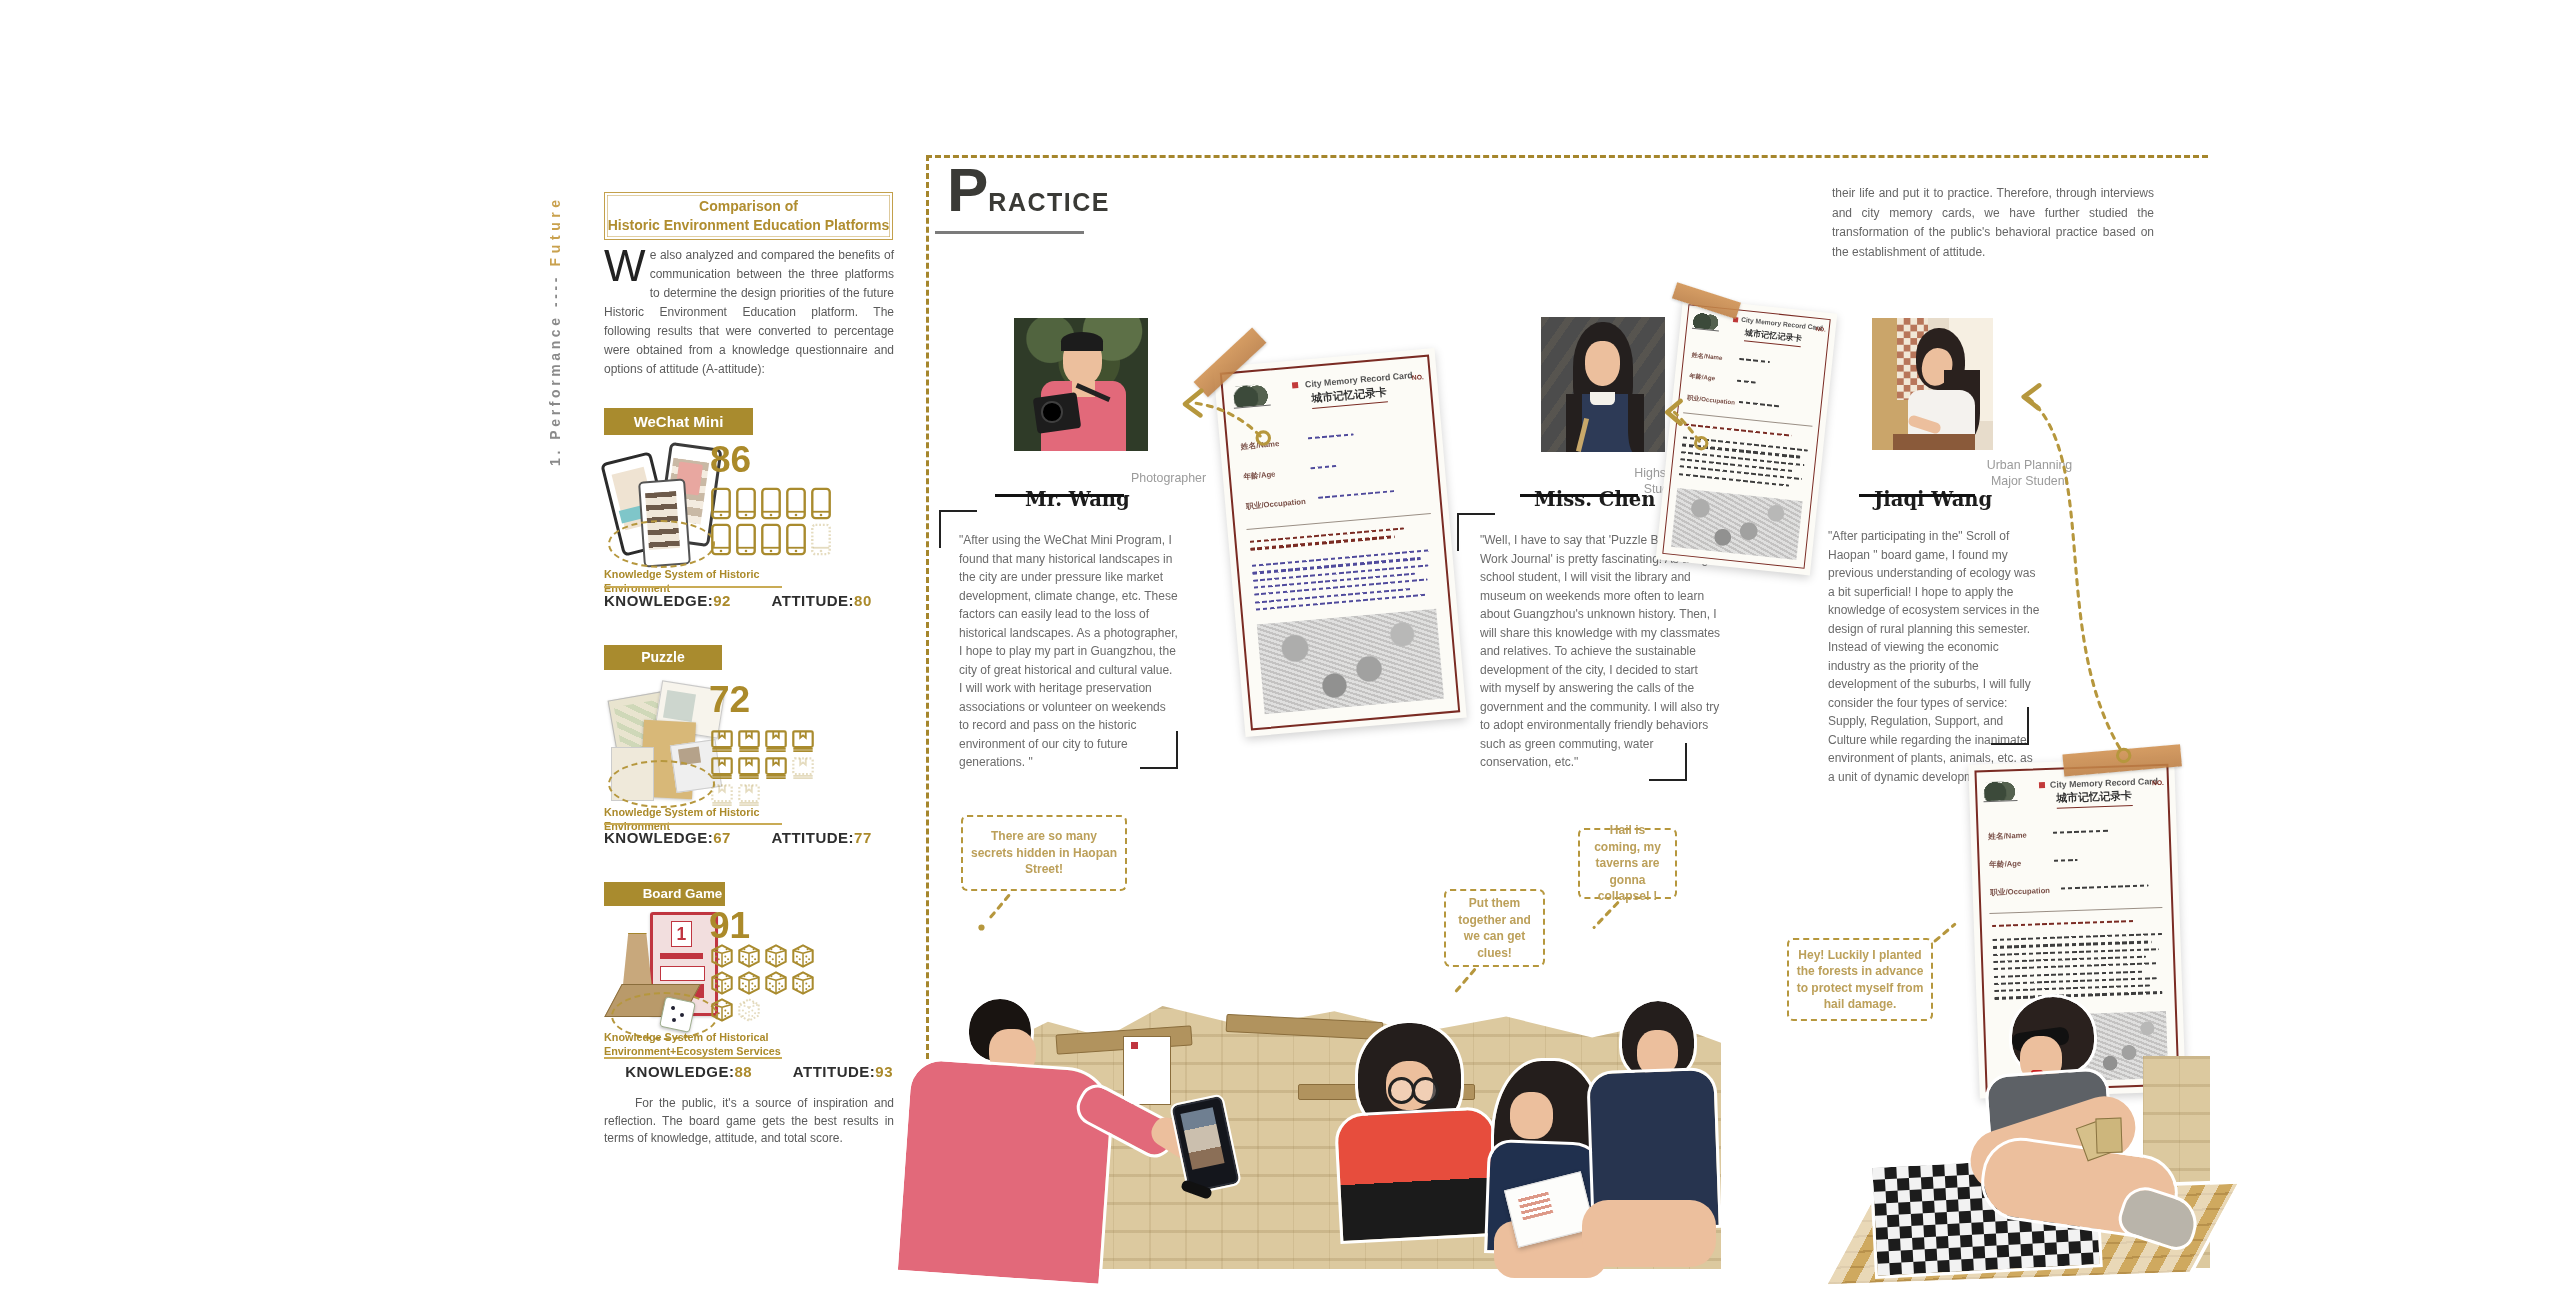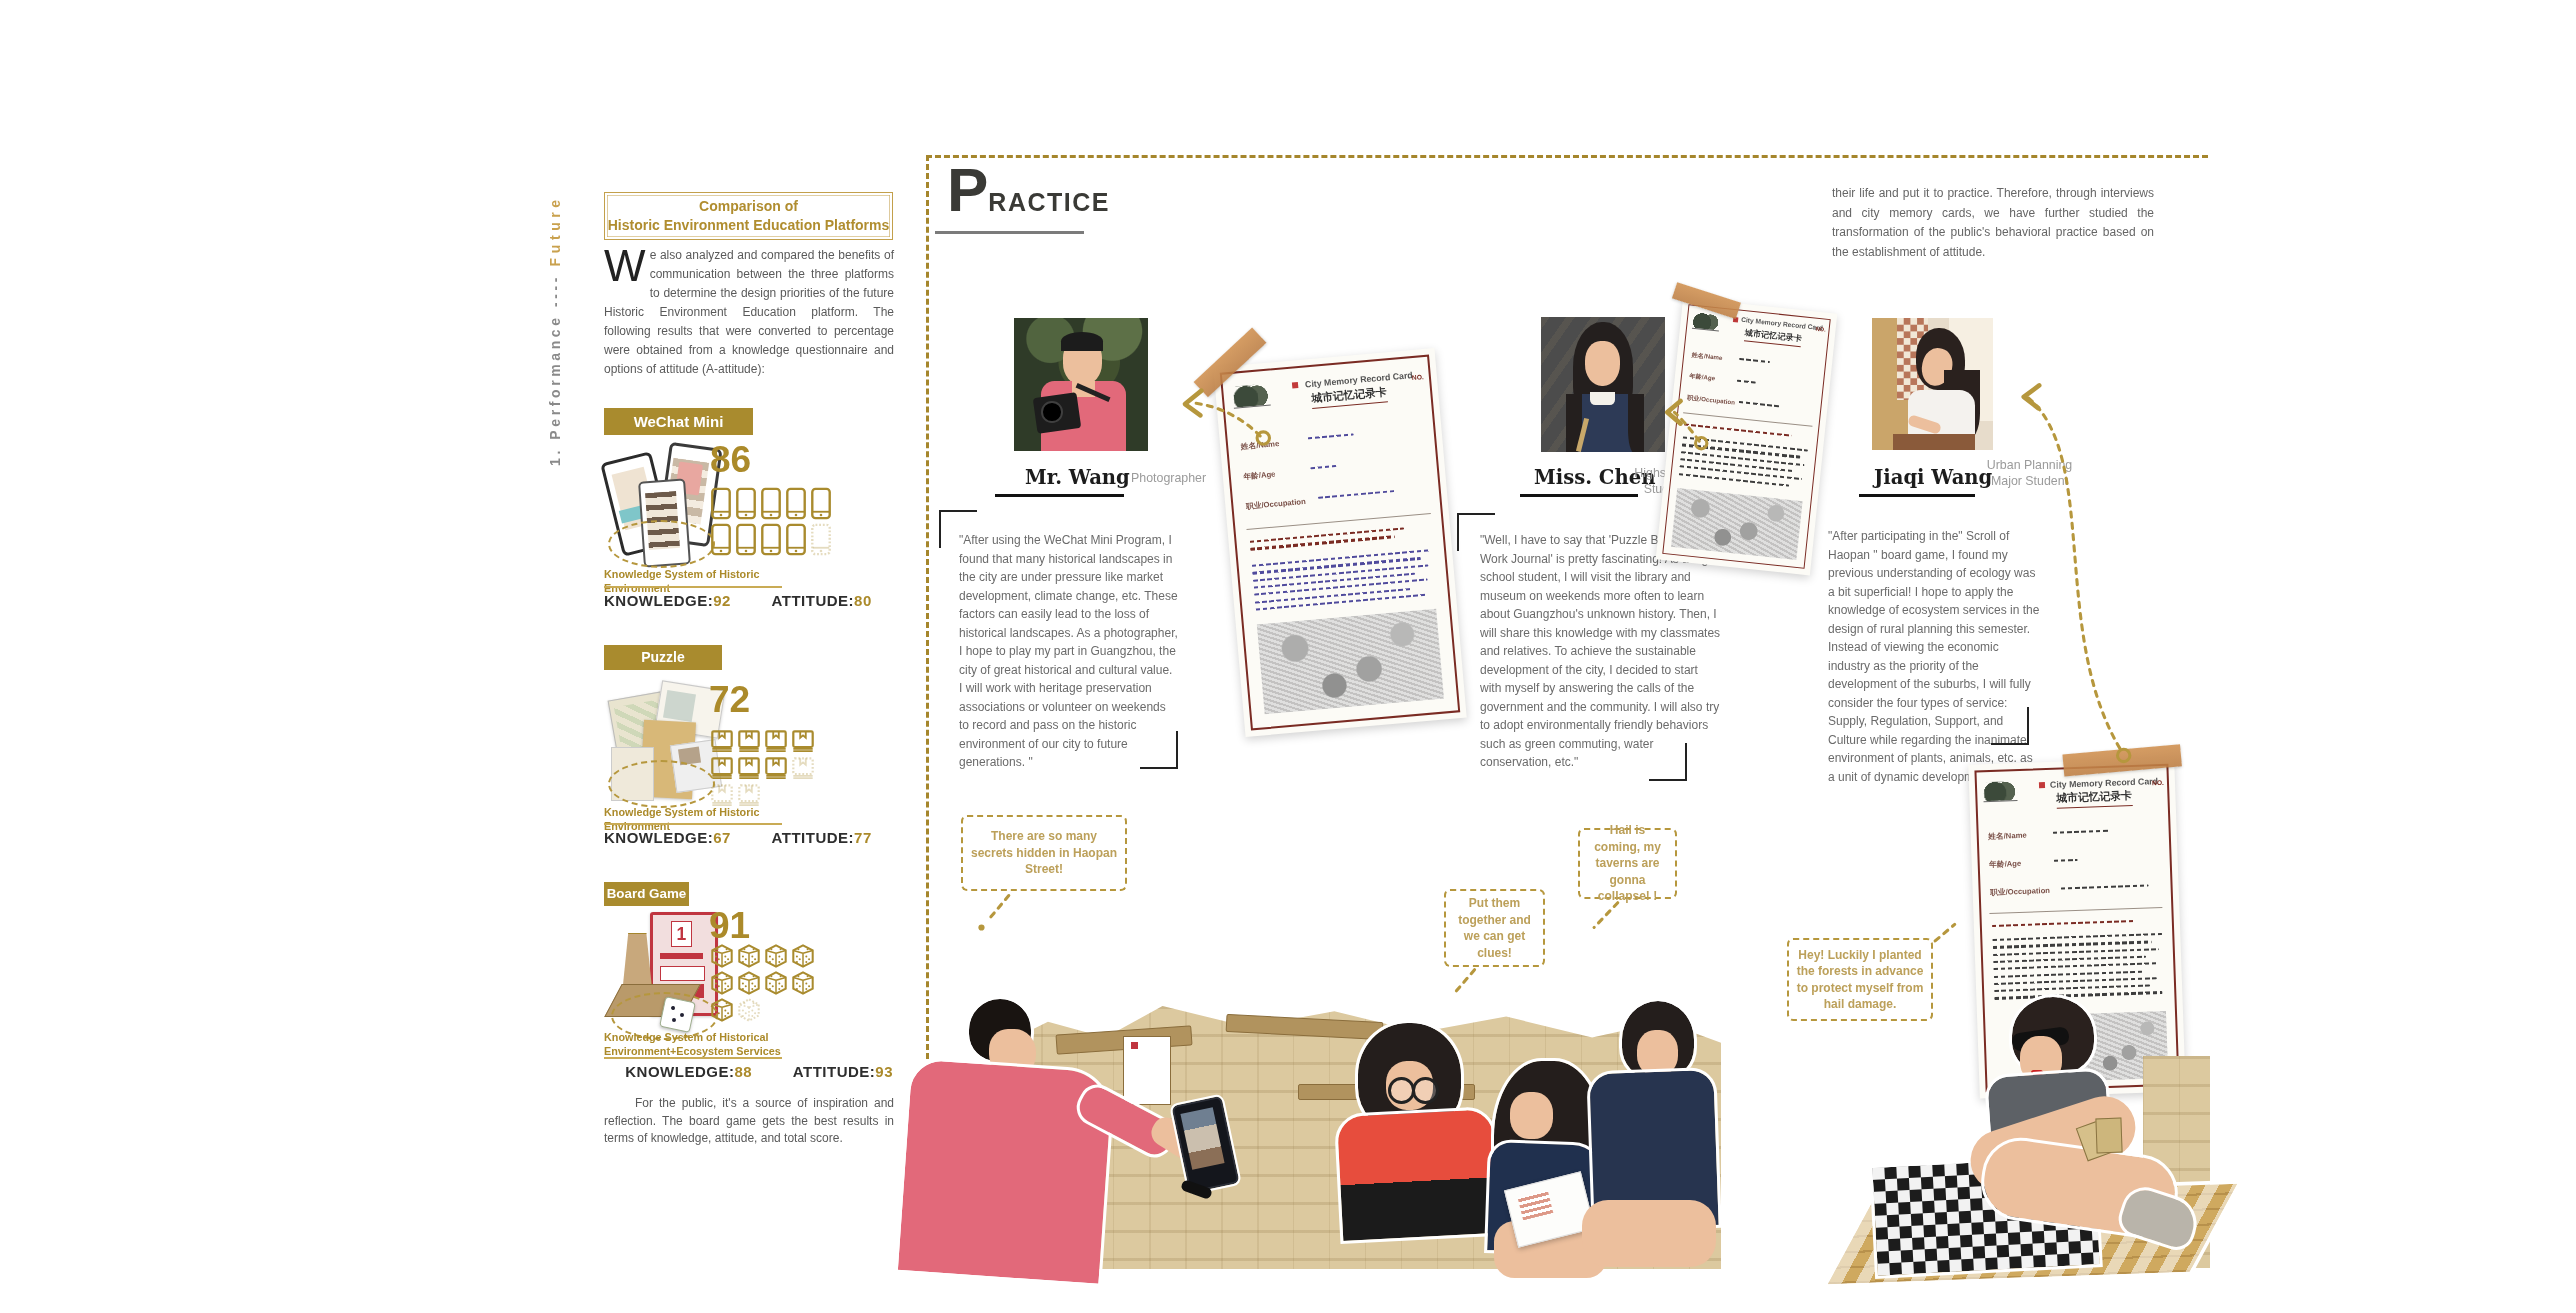--- a/index.html
+++ b/index.html
@@ -30,21 +30,21 @@
   .ka .val{color:#ab8a2a;}
   .concl{font-size:12px;line-height:17.5px;color:#5a5a5a;text-align:justify;}
   
   .dash-top{border-top:3.1px dashed #a5862c;}
   .dash-left{border-left:3.1px dashed #a5862c;}
   .ptitle-p{font-size:62px;font-weight:bold;color:#3a3a36;line-height:52px;}
   .ptitle-rest{font-size:25px;font-weight:bold;color:#3a3a36;letter-spacing:1.5px;}
   .prunder{height:3.1px;background:#7b7b7b;}
   .pintro{font-size:12px;line-height:19.6px;color:#666;text-align:justify;}
   .photo{overflow:hidden;}
-  .pname{font-family:"DejaVu Serif","Liberation Serif",serif;font-weight:bold;font-size:19.6px;color:#1c1c1c;}
+  .pname{font-family:"DejaVu Serif","Liberation Serif",serif;font-weight:bold;font-size:19.6px;color:#1c1c1c;margin-top:22px;}
   .punder{height:2.6px;background:#111;}
   .prole{font-size:12.4px;color:#9b9b9b;line-height:15.5px;}
   .quote{font-size:12px;line-height:18.5px;color:#6b6b6b;text-align:left;}
   .br-tl{border-left:2.6px solid #222;border-top:2.6px solid #222;width:36px;height:36px;}
   .br-br{border-right:2.6px solid #222;border-bottom:2.6px solid #222;width:36px;height:36px;}
   .bubble{border:2.1px dashed #b6973d;border-radius:6.2px;color:#bca05a;font-weight:bold;
           font-size:12px;line-height:16.5px;text-align:center;display:flex;align-items:center;
           justify-content:center;padding:5.2px 7.2px;box-sizing:border-box;background:#fff;}
   
   .mcard{background:#fcfbf6;box-shadow:0 3.1px 9.3px rgba(0,0,0,.18);}
@@ -244,21 +244,21 @@
       <path d="M2.5 21.5 h21 M2.5 24 h21" stroke="#a98b2e" stroke-width="1.8" opacity="0.3"></path>
       </svg>
     </div>
   <div class="abs system" style="left:604px;top:805px;width:216px;">Knowledge System of Historic Environment</div>
   <div class="abs goldline" style="left:604px;top:823px;width:178px;"></div>
   <div class="abs ka" style="left:604px;top:829px;width:289px;">
     <span>KNOWLEDGE:</span><span class="val">67</span>
     <span style="margin-left:36px;">ATTITUDE:</span><span class="val">77</span>
   </div>
 
-  <div class="abs pheader" style="left:604px;top:882px;width:85px;height:24px;line-height:24px;font-size:13.4px;">
+  <div class="abs pheader" style="left:604px;top:882px;width:85px;height:24px;line-height:24px;font-size:13.4px;padding-left:36px;">
     <span>Board Game</span>
   </div>
   <div class="abs" style="left:613px;top:912px;width:108px;height:118px;">
     <div class="abs" style="left:37px;top:0px;width:62px;height:98px;background:#f2dede;border:3.1px solid #c03540;border-radius:3.1px;box-shadow:0 1px 3.1px rgba(0,0,0,.2);"></div>
     <div class="abs" style="left:58px;top:9.3px;width:18.5px;height:24px;background:#fff;border:1px solid #c03540;color:#c03540;font-weight:bold;font-size:17.5px;text-align:center;line-height:24px;">1</div>
     <div class="abs" style="left:47px;top:41px;width:43px;height:6.2px;background:#c03540;"></div>
     <div class="abs" style="left:47px;top:54px;width:43px;height:13.4px;background:#fff;border:0.5px solid #c03540;"></div>
     <div class="abs" style="left:77px;top:72px;width:14.4px;height:14.4px;background:#c03540;"></div>
     <div class="abs" style="left:9.3px;top:20.6px;width:28px;height:57px;background:#c8a87c;clip-path:polygon(20% 0,80% 0,100% 100%,0 100%);border:1.5px solid #a5862c;"></div>
     <div class="abs" style="left:0px;top:72px;width:77px;height:31px;background:#b99a6a;transform:skewX(-28deg);border:1.5px solid #8a6d3c;"></div>

